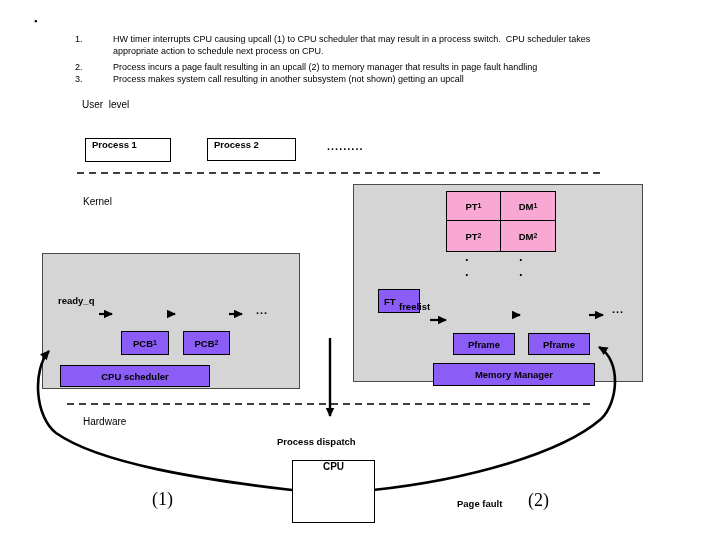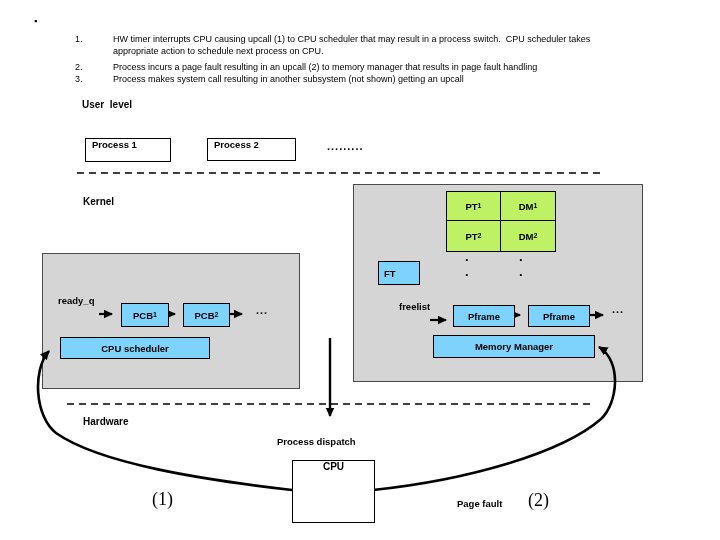--- a/index.html
+++ b/index.html
@@ -7,33 +7,33 @@
     position:relative;width:720px;height:540px;background:#ffffff;overflow:hidden;
     font-family:"Liberation Sans","DejaVu Sans",sans-serif;color:#000;
   }
   .abs{position:absolute;}
   .pre{white-space:pre-wrap;}
   .title{font-weight:bold;font-size:12px;letter-spacing:-0.2px;}
   .bullet{font-size:9px;}
   .li{position:absolute;left:75px;display:flex;font-size:9px;line-height:12px;}
   .li .num{width:38px;flex:0 0 38px;}
   .li .txt{width:515px;}
-  .lbl{font-weight:bold;font-size:10px;white-space:pre;}
+  .lbl{font-weight:normal;font-size:10px;white-space:pre;}
   .lbl-sm{font-weight:bold;font-size:9.5px;white-space:pre;}
   .serifnum{font-family:"Liberation Serif","DejaVu Serif",serif;font-size:18px;}
   .panel{position:absolute;background:#d5d5d5;border:1px solid #4a4a4a;}
   .wbox{position:absolute;background:#ffffff;border:1.5px solid #000;
         font-weight:bold;font-size:9.5px;display:flex;align-items:flex-start;}
-  .gbox{position:absolute;background:#7dd3fc;border:1.5px solid #000;
-        font-weight:bold;font-size:9.5px;display:flex;align-items:center;justify-content:center;}
+  .gbox{position:absolute;background:#8b5cf6;border:1.5px solid #000;
+        font-weight:bold;font-size:9.5px;display:flex;align-items:center;justify-content:center;margin-top:28px;}
   .padl{padding-left:6px;}
   .center{justify-content:center;}
   sub{font-size:7px;line-height:0;}
   .ellip{position:absolute;font-weight:bold;font-size:11px;letter-spacing:1px;}
-  .ptdm{position:absolute;left:446px;top:191px;border:1.5px solid #000;background:#bef264;
+  .ptdm{position:absolute;left:446px;top:191px;border:1.5px solid #000;background:#f9a8d4;
         display:grid;grid-template-columns:54px 54px;grid-template-rows:29px 30px;}
   .ptdm>div{display:flex;align-items:center;justify-content:center;
             font-weight:bold;font-size:9.5px;}
   .ptdm .br{border-right:1.5px solid #000;}
   .ptdm .bb{border-bottom:1.5px solid #000;}
   .vdots{position:absolute;display:flex;flex-direction:column;align-items:center;
          font-weight:bold;font-size:13px;line-height:15px;}
   svg.connectors{position:absolute;left:0;top:0;pointer-events:none;}
 </style>
 </head>

